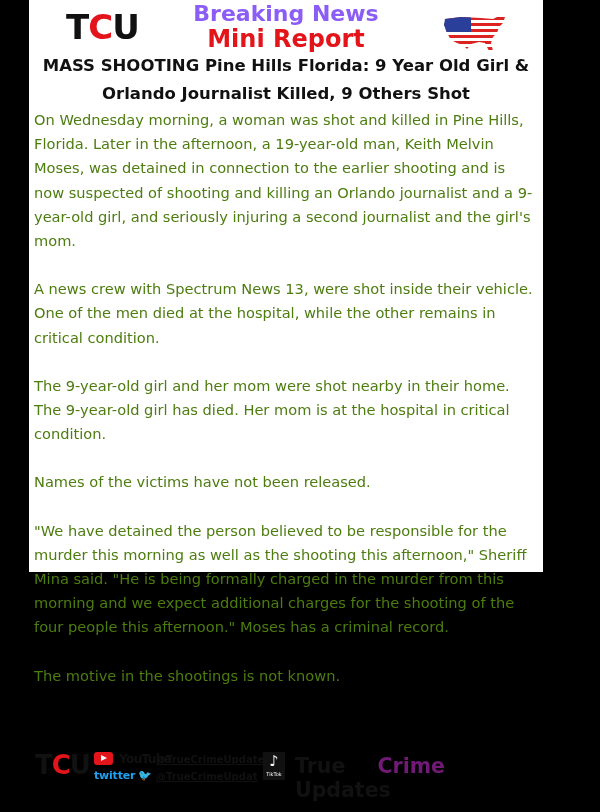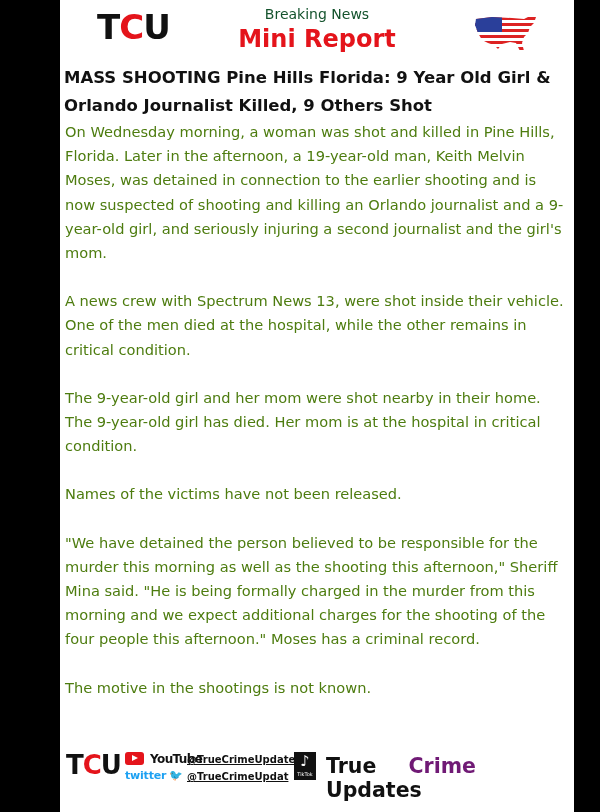--- a/index.html
+++ b/index.html
@@ -1,25 +1,25 @@
 <!DOCTYPE html>
 <html><head>
 <meta charset="utf-8">
 <style>
   html, body { margin:0; padding:0; }
   body { width:600px; height:812px; background:#000; position:relative; overflow:hidden; font-family:"DejaVu Sans", sans-serif; }
-  .card { position:absolute; left:60px; top:0; width:514px; height:812px; background:#fff; }
+  .card { position:absolute; left:29px; top:0; width:514px; height:572px; background:#fff; }
   .header { position:relative; height:52px; }
   .tcu { position:absolute; left:37px; top:10px; font-family:"DejaVu Sans", sans-serif; font-weight:bold; font-size:34px; letter-spacing:-1px; color:#111; line-height:1; }
   .tcu .red { color:#e4141b; }
   .titles { position:absolute; left:0; right:0; top:1px; text-align:center; }
-  .t1 { font-weight:normal; font-size:14px; color:#14532d; line-height:26px; }
+  .t1 { font-weight:bold; font-size:22px; color:#8b5cf6; line-height:26px; }
   .t2 { font-weight:bold; font-size:24px; color:#e4141b; line-height:24px; }
   .flag { position:absolute; left:412px; top:13px; width:68px; height:42px; }
-  .headline { text-align:left; font-weight:bold; font-size:16.5px; color:#111; line-height:28px; margin-top:12px; padding:0 4px; }
+  .headline { text-align:center; font-weight:bold; font-size:16.5px; color:#111; line-height:28px; margin-top:0; padding:0 4px; }
   .body { padding:0 6px 0 5px; font-size:14.6px; line-height:24.2px; color:#4d7c0f; margin-top:0; }
   .body p { margin:0 0 24px 0; }
   .footer { position:absolute; left:0; top:748px; width:514px; height:40px; }
   .ftcu { position:absolute; left:6px; top:4px; font-weight:bold; font-size:26px; letter-spacing:-1px; color:#111; line-height:1; }
   .ftcu .red { color:#e4141b; }
   .yt { position:absolute; left:65px; top:4px; display:flex; gap:6px; }
   .ytbox { width:19px; height:13px; background:#e4141b; border-radius:3px; position:relative; }
   .ytbox:after { content:""; position:absolute; left:7px; top:3px; border-left:6px solid #fff; border-top:3.5px solid transparent; border-bottom:3.5px solid transparent; }
   .ytword { font-weight:bold; font-size:12px; color:#111; letter-spacing:-0.6px; }
   .tw { position:absolute; left:65px; top:21px; color:#1da1f2; font-weight:bold; font-size:11px; letter-spacing:-0.2px; }

